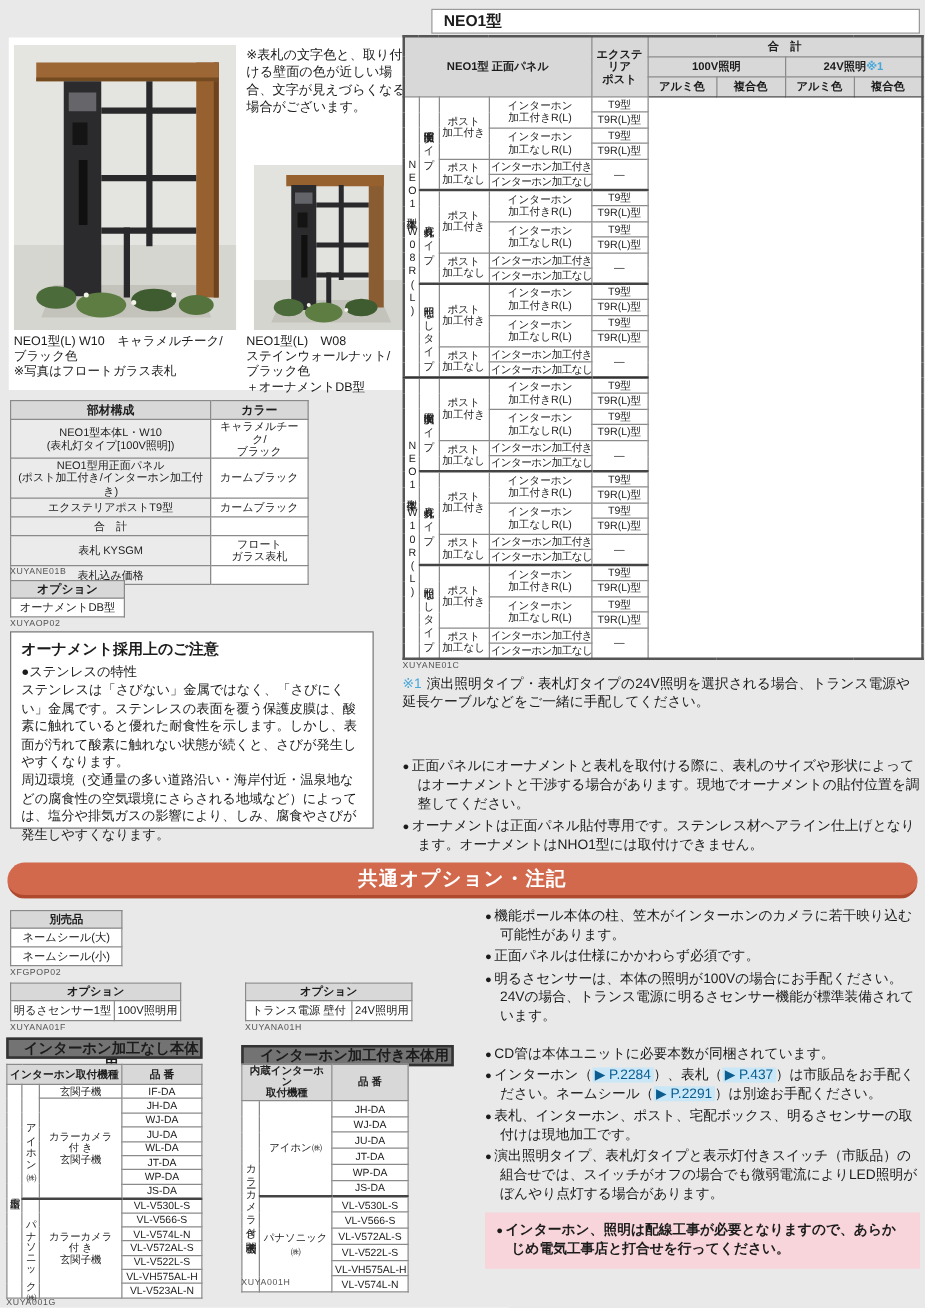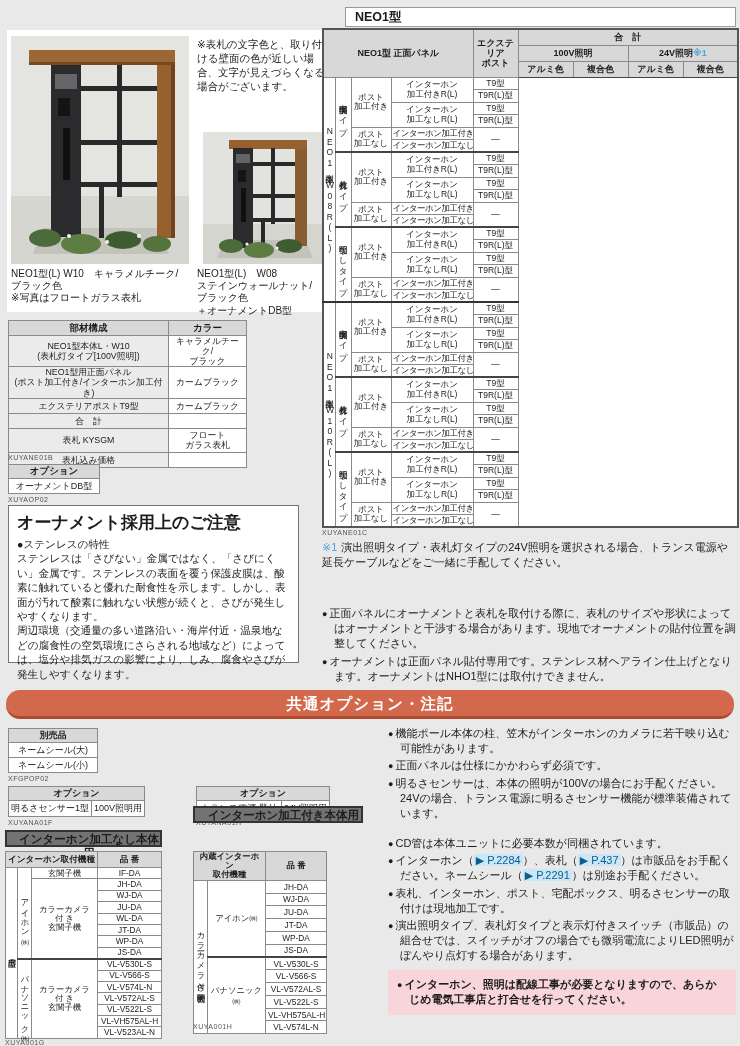--- a/index.html
+++ b/index.html
@@ -38,21 +38,21 @@
   .components tr.tall td{height:24px;}
   .components tr.short td{height:15px;}
 
   .opt-orn{position:absolute;left:8px;top:464px;}
   .opt-orn table{width:92px;border:1.5px solid #555;}
   .opt-orn th{font-size:9.5px;height:14px;}
   .opt-orn td{font-size:9px;height:15px;}
 
   .ornament-note{position:absolute;left:8px;top:505px;width:291px;height:158px;background:#fff;
     border:1.5px solid #777;padding:5px 8px;box-sizing:border-box;}
-  .ornament-note .nt{font-size:17px;font-weight:bold;margin-bottom:3px;}
+  .ornament-note .nt{font-size:12px;font-weight:bold;margin-bottom:3px;}
   .ornament-note .nb{font-size:10.6px;line-height:1.36;}
 
   
   .main-wrap{position:absolute;left:322px;top:28px;}
   .mtab{width:415px;table-layout:fixed;border:2px solid #555;}
   .mtab th{font-size:9px;line-height:1.15;padding:0 1px;}
   .mtab thead tr:last-child th{border-bottom:1.5px solid var(--dline);}
   .mtab td{font-size:8.5px;padding:0 1px;line-height:1.1;}
   .mrow{height:12.5px;}
   .vlab{writing-mode:vertical-rl;text-orientation:upright;letter-spacing:.5px;padding:1px 0;}
@@ -90,21 +90,21 @@
   .opt-sensor{position:absolute;left:8px;top:786px;}
   .opt-sensor table{width:130px;border:1.5px solid #555;}
   .opt-trans{position:absolute;left:196px;top:786px;}
   .opt-trans table{width:134px;border:1.5px solid #555;}
   .opt2 th{font-size:9px;height:14px;}
   .opt2 td{font-size:9px;height:16px;white-space:nowrap;}
 
   .sec-title{position:absolute;border:2px solid #333;background:#737373;font-weight:bold;font-size:11.5px;
     text-align:center;height:17px;line-height:14px;box-sizing:border-box;padding-left:11px;}
   .lt{left:5px;top:830px;width:157px;}
-  .mt2{left:193px;top:806px;width:170px;}
+  .mt2{left:193px;top:836px;width:170px;}
 
   .left-table{position:absolute;left:5px;top:851px;}
   .left-table table{width:157px;table-layout:fixed;border:1.5px solid #555;}
   .left-table th{font-size:8.6px;height:16px;}
   .left-table td{font-size:8.3px;height:11.4px;line-height:1.1;}
   .mid-table{position:absolute;left:193px;top:851px;}
   .mid-table table{width:133px;table-layout:fixed;border:1.5px solid #555;}
   .mid-table th{font-size:8.4px;height:16px;line-height:1.1;}
   .mid-table td{font-size:8.3px;height:12.8px;}
   tr.bsep td{border-top:2px solid var(--dline);}

